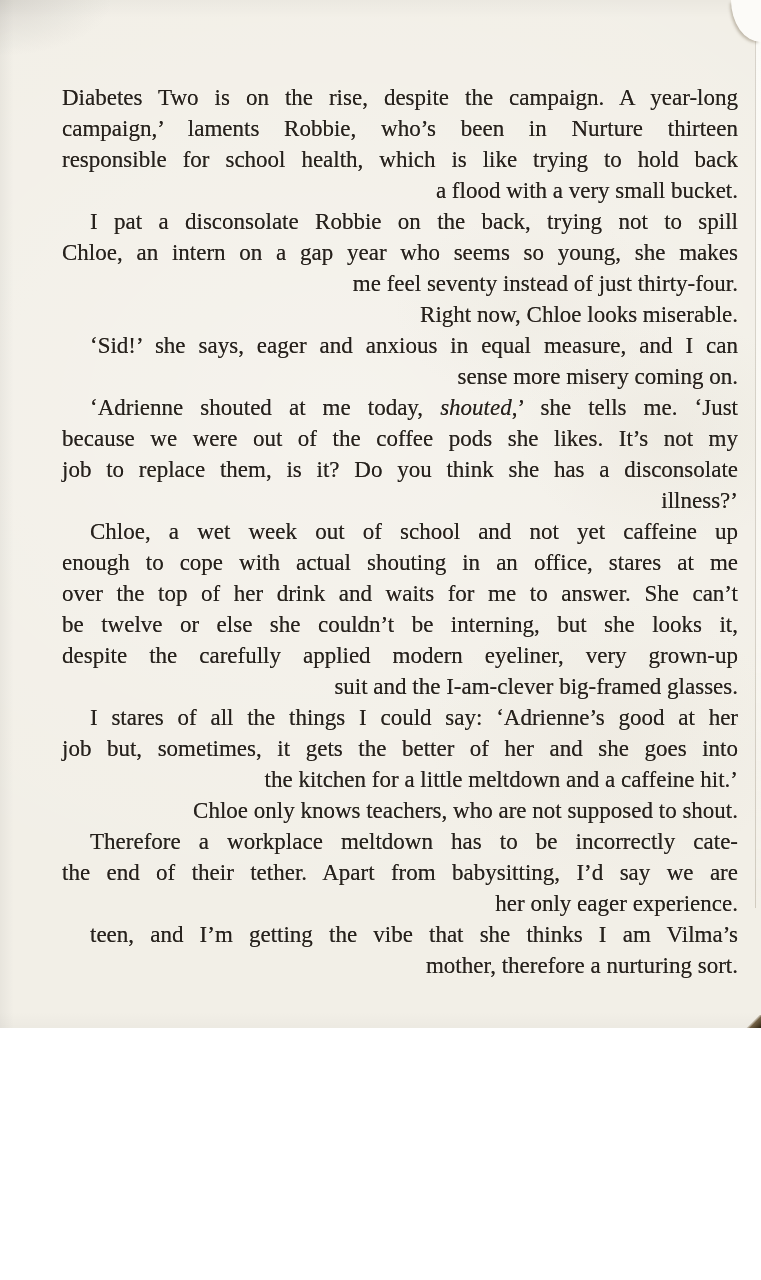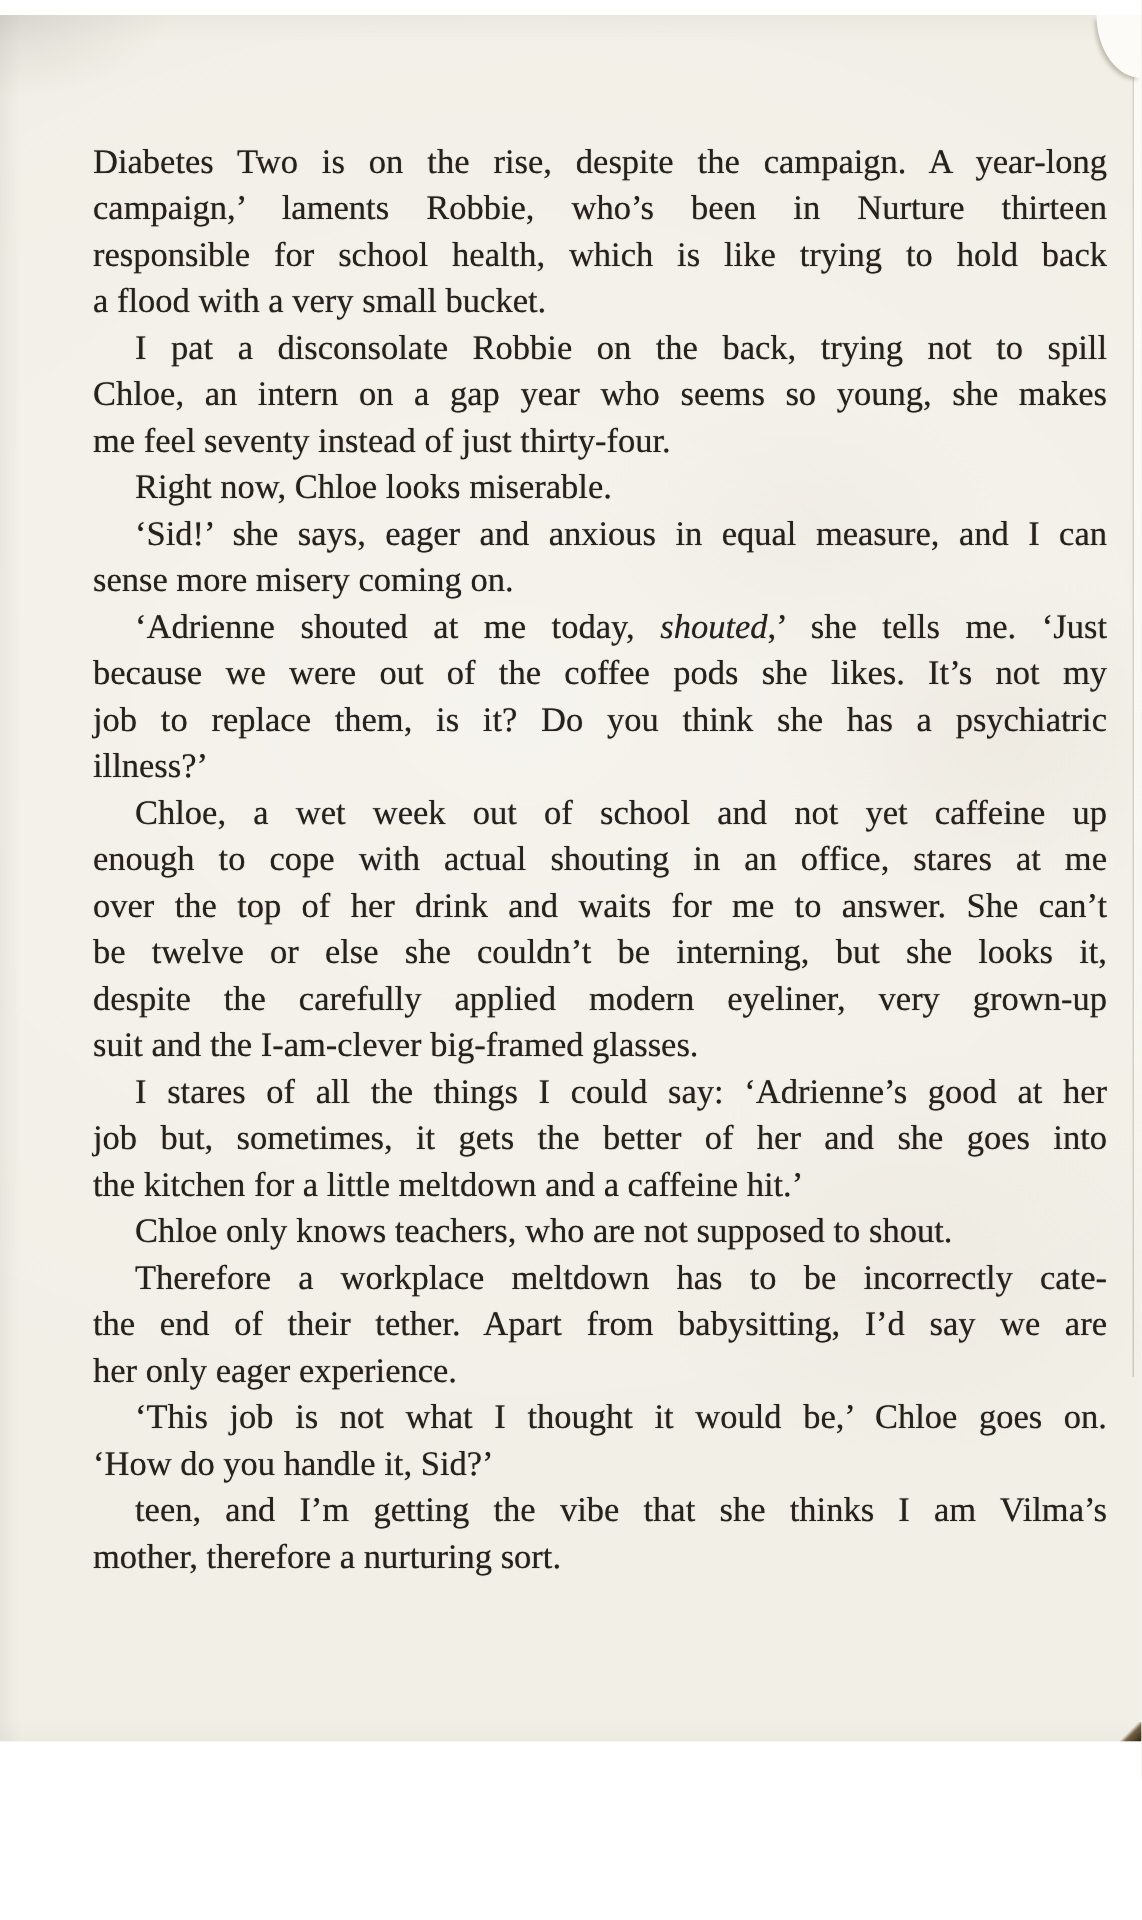--- a/index.html
+++ b/index.html
@@ -2,28 +2,27 @@
 <html><head>
 <meta charset="utf-8">
 <style>
   html, body {
     margin: 0;
     padding: 0;
   }
   .page {
     position: relative;
     width: 761px;
-    height: 1151px;
+    height: 1028px;
     overflow: hidden;
     background:
       radial-gradient(900px 700px at 45% 40%, rgba(255,255,255,0.25), transparent 75%),
       #f2efe7;
     font-family: "Liberation Serif", "DejaVu Serif", serif;
     color: #26211c;
-    margin-top: 10px;
   }
   
   .paper-texture {
     position: absolute;
     inset: 0;
     pointer-events: none;
     background:
       radial-gradient(160px 80px at 0% 0%, rgba(110,108,104,0.16), transparent 70%),
       radial-gradient(220px 160px at 88% 42%, rgba(190,180,158,0.10), transparent 70%),
       radial-gradient(260px 200px at 80% 72%, rgba(190,180,158,0.08), transparent 70%),
@@ -65,21 +64,21 @@
   .text-block {
     position: absolute;
     left: 62px;
     top: 82px;
     width: 676px;
     font-size: 23px;
     line-height: 31px;
     text-shadow: 0 0 0.6px rgba(38,33,28,0.65);
   }
   .para { margin: 0; }
-  .line { text-align: left; }
+  .line { text-align: right; }
   .line.just {
     text-align: justify;
     text-align-last: justify;
   }
   .para.indent .line:first-child { padding-left: 28px; }
   .folio {
     position: absolute;
     top: 1198px;
     left: 62px;
     width: 676px;
@@ -112,21 +111,21 @@
       <div class="para indent">
         <div class="line">Right now, Chloe looks miserable.</div>
       </div>
       <div class="para indent">
         <div class="line just">‘Sid!’ she says, eager and anxious in equal measure, and I can</div>
         <div class="line">sense more misery coming on.</div>
       </div>
       <div class="para indent">
         <div class="line just">‘Adrienne shouted at me today, <i>shouted</i>,’ she tells me. ‘Just</div>
         <div class="line just">because we were out of the coffee pods she likes. It’s not my</div>
-        <div class="line just">job to replace them, is it? Do you think she has a psychiatric</div>
+        <div class="line just">job to replace them, is it? Do you think she has a disconsolate</div>
         <div class="line">illness?’</div>
       </div>
       <div class="para indent">
         <div class="line just">Chloe, a wet week out of school and not yet caffeine up</div>
         <div class="line just">enough to cope with actual shouting in an office, stares at me</div>
         <div class="line just">over the top of her drink and waits for me to answer. She can’t</div>
         <div class="line just">be twelve or else she couldn’t be interning, but she looks it,</div>
         <div class="line just">despite the carefully applied modern eyeliner, very grown-up</div>
         <div class="line">suit and the I-am-clever big-framed glasses.</div>
       </div>
@@ -137,23 +136,19 @@
       </div>
       <div class="para indent">
         <div class="line">Chloe only knows teachers, who are not supposed to shout.</div>
       </div>
       <div class="para indent">
         <div class="line just">Therefore a workplace meltdown has to be incorrectly cate-</div>
         <div class="line just">the end of their tether. Apart from babysitting, I’d say we are</div>
         <div class="line">her only eager experience.</div>
       </div>
       <div class="para indent">
-        <div class="line just">‘This job is not what I thought it would be,’ Chloe goes on.</div>
-        <div class="line">‘How do you handle it, Sid?’</div>
-      </div>
-      <div class="para indent">
         <div class="line just">teen, and I’m getting the vibe that she thinks I am Vilma’s</div>
         <div class="line">mother, therefore a nurturing sort.</div>
       </div>
     </div>
 
   <div class="folio">6</div>
 </div>
 
 </body></html>

